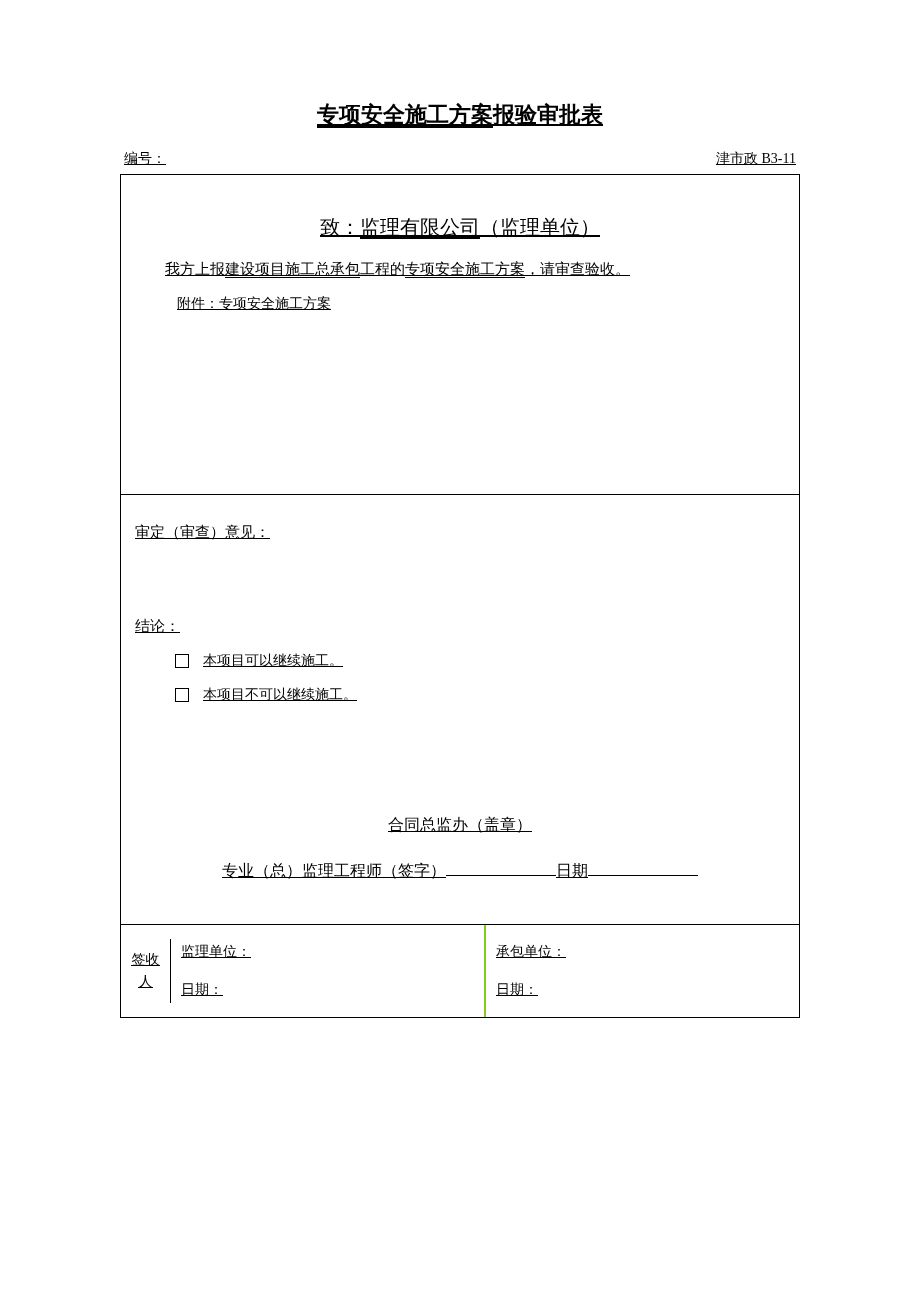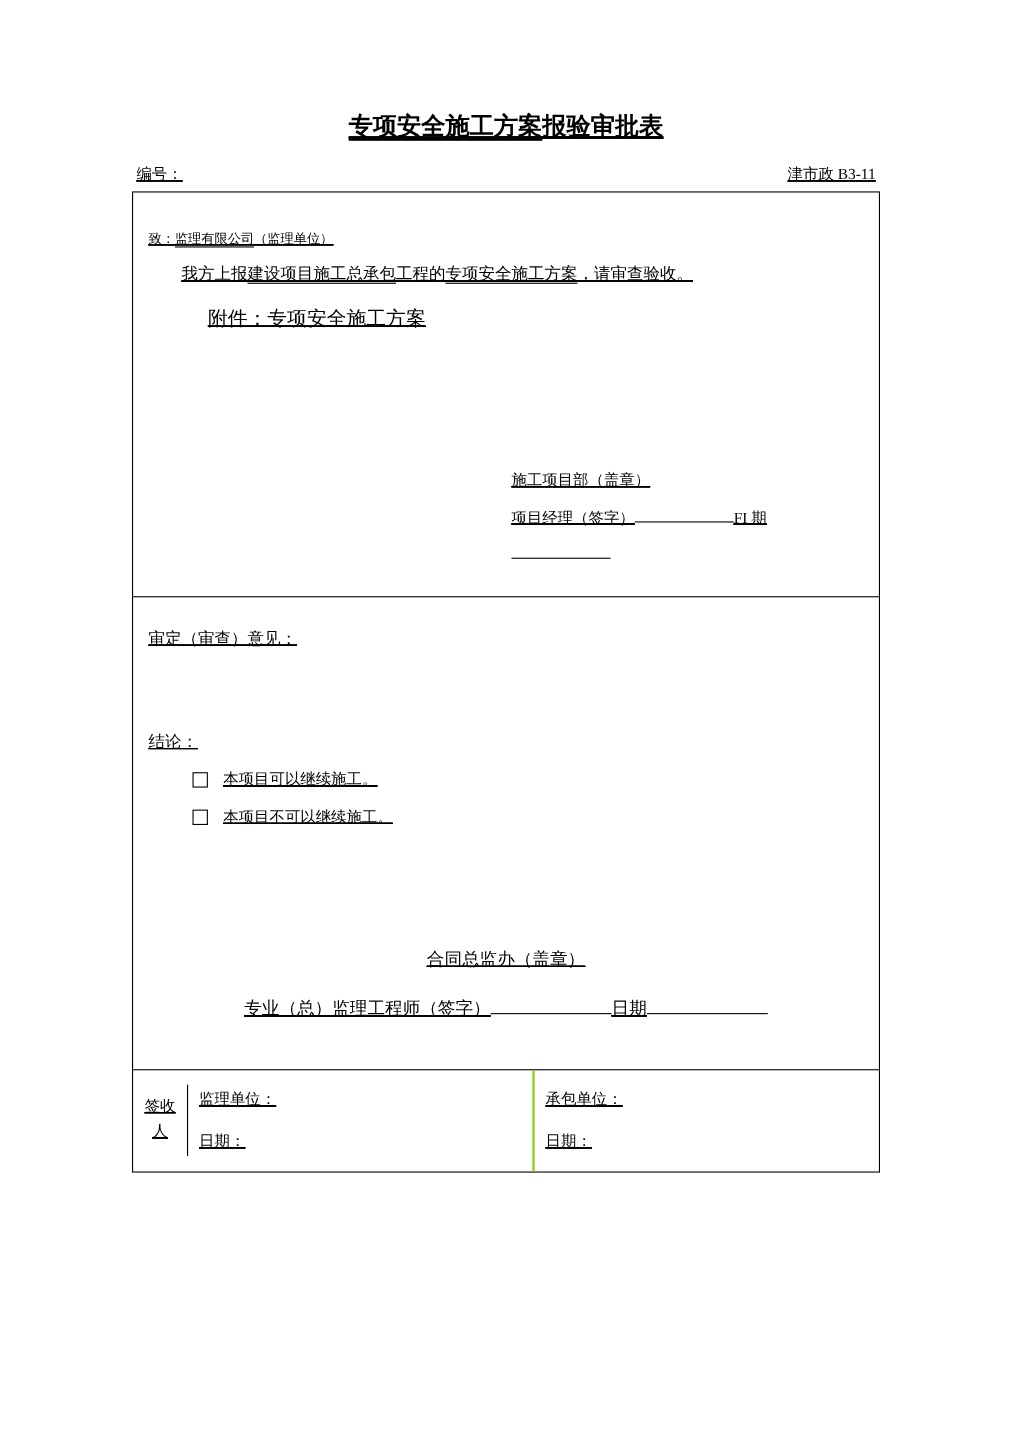--- a/index.html
+++ b/index.html
@@ -42,28 +42,29 @@
       border-bottom: none;
     }
     .section-1 {
       padding: 28px 14px 20px 14px;
       line-height: 2.4;
       font-size: 15px;
       min-height: 320px;
       position: relative;
     }
     .section-1 .to-line {
-      font-size: 12px;
+      font-size: 20px;
+      text-align: center;
     }
     .section-1 .indent {
       text-indent: 2em;
     }
     .section-1 .indent2 {
       text-indent: 3em;
-      font-size: 18px;
+      font-size: 14px;
     }
     .under {
       text-decoration: underline;
       text-underline-offset: 3px;
     }
     .sig-block-1 {
       margin-top: 110px;
       margin-left: 330px;
       font-size: 14px;
       line-height: 2.4;
@@ -151,26 +152,20 @@
 <div class="main-box">
 
   <div class="cell section-1">
     <div class="to-line">
       <span>致：</span><span class="under">监理有限公司</span><span>（监理单位）</span>
     </div>
     <div class="indent">
       <span>我方上报</span><span class="under">建设项目施工总承包</span><span>工程的</span><span class="under">专项安全施工方案</span><span>，请审查验收。</span>
     </div>
     <div class="indent2">附件：专项安全施工方案</div>
-    <div class="sig-block-1">
-      <div>施工项目部（盖章）</div>
-      <div>
-        <span>项目经理（签字）</span><span class="sig-line"></span><span>FI 期</span><span class="sig-line"></span>
-      </div>
-    </div>
   </div>
 
   <div class="cell section-2">
     <div class="heading">审定（审查）意见：</div>
     <div class="conclusion">结论：</div>
     <div class="checkbox-line">
       <span class="checkbox"></span><span>本项目可以继续施工。</span>
     </div>
     <div class="checkbox-line">
       <span class="checkbox"></span><span>本项目不可以继续施工。</span>

